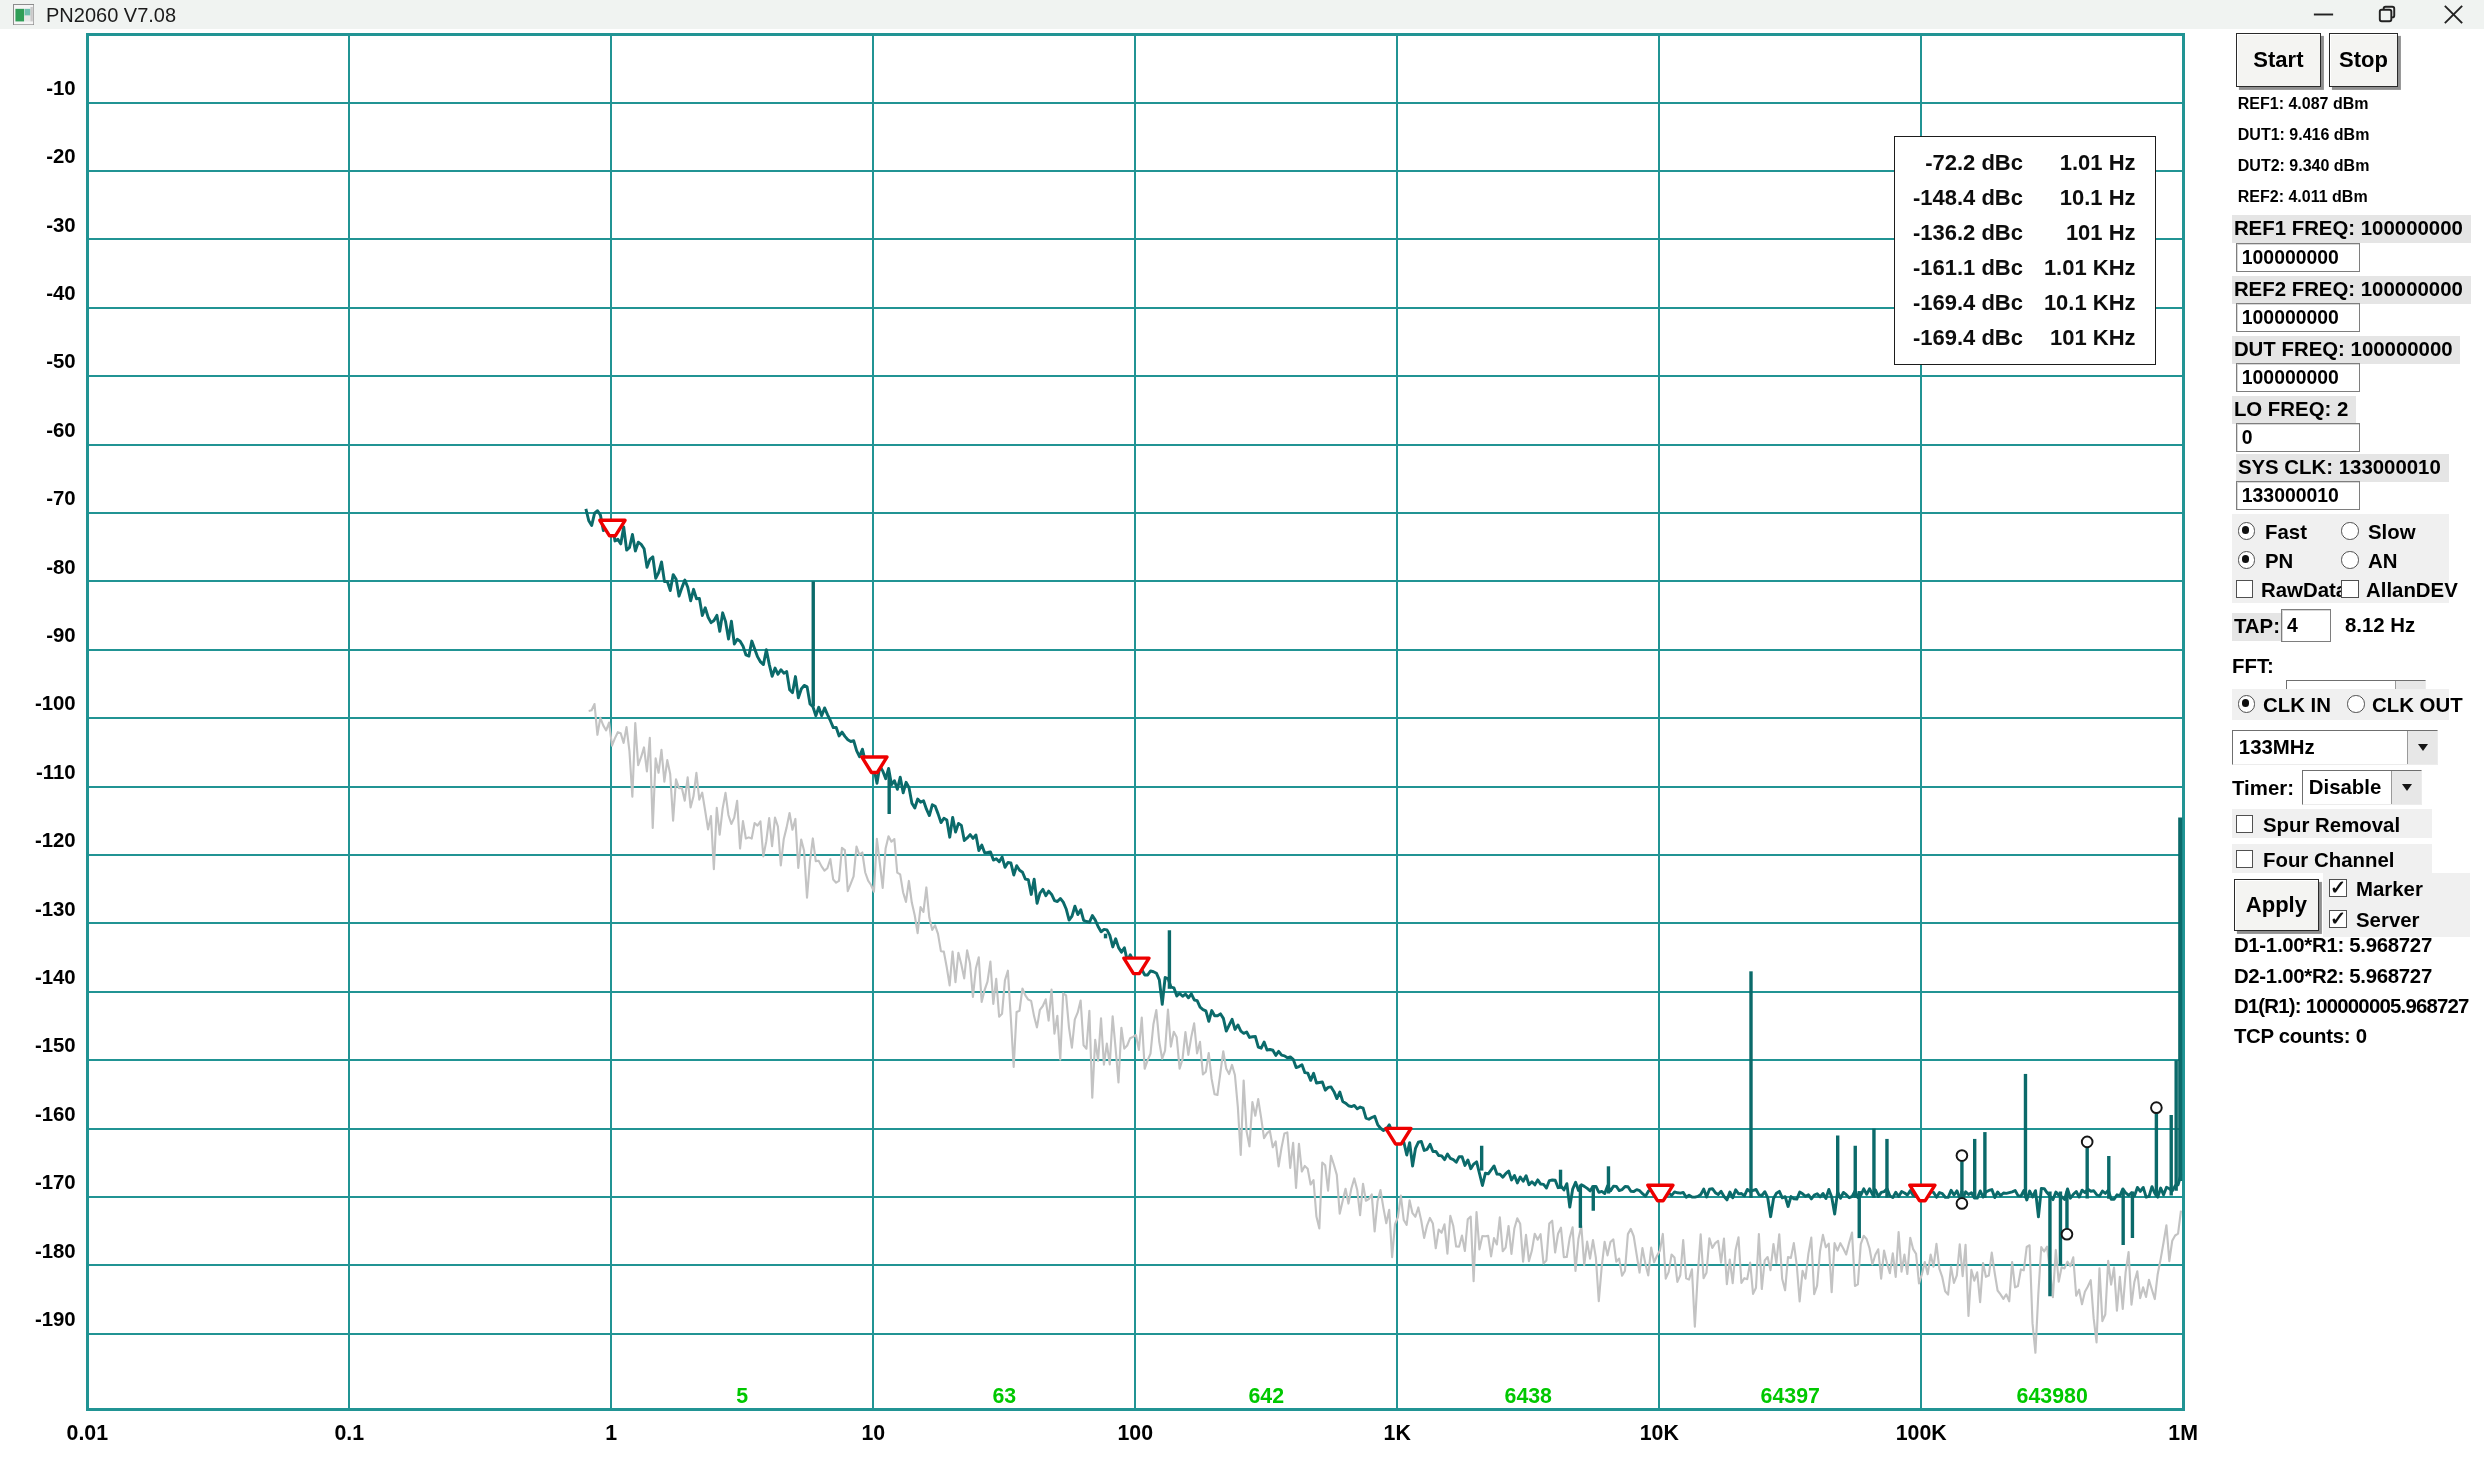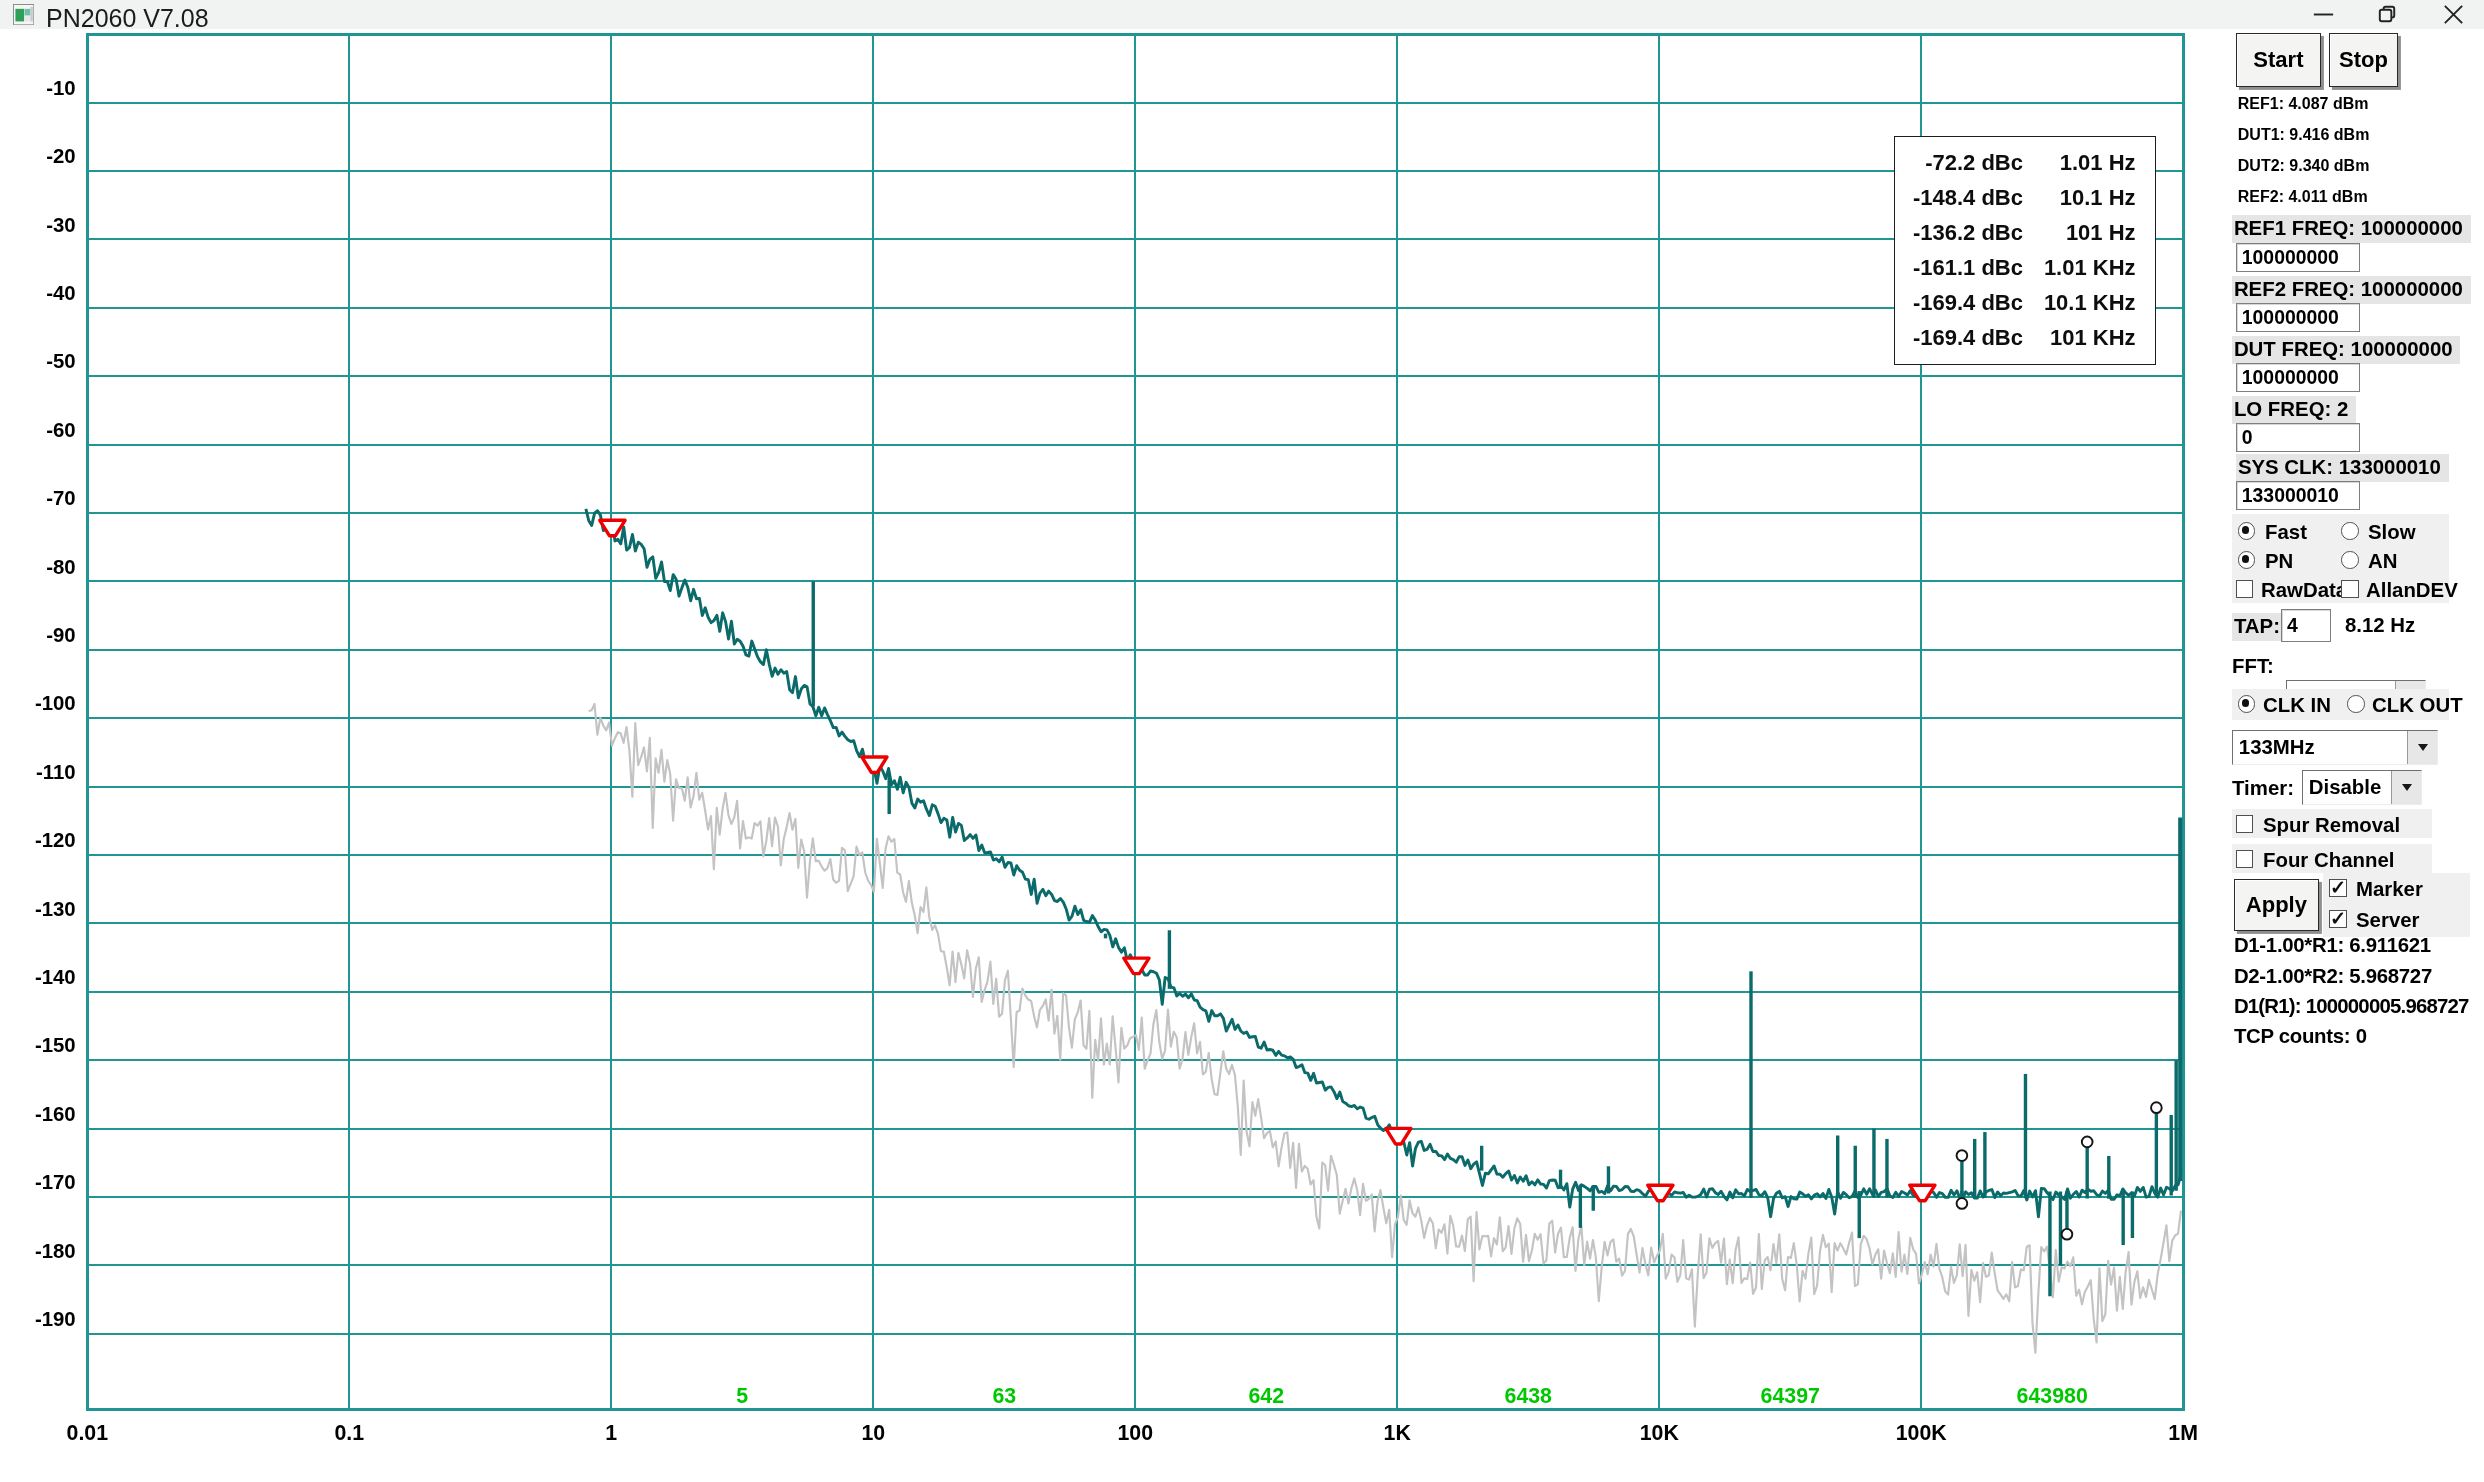--- a/index.html
+++ b/index.html
@@ -1,21 +1,21 @@
 <!DOCTYPE html>
 <html><head>
 <meta charset="utf-8">
 <style>
   html,body{margin:0;padding:0}
   body{width:2484px;height:1483px;background:#ffffff;position:relative;overflow:hidden;
        font-family:"Liberation Sans",sans-serif;-webkit-font-smoothing:antialiased}
 
   
   .titlebar{position:absolute;left:0;top:0;width:2484px;height:29px;background:#f0f3f1;z-index:10}
-  .app-title{position:absolute;left:46px;top:3.9px;font-size:25px;color:#1b1b1b;white-space:nowrap}
+  .app-title{position:absolute;left:46px;top:3.9px;font-size:20px;color:#1b1b1b;white-space:nowrap}
   .app-icon{position:absolute;left:12.6px;top:3.9px;width:21.3px;height:21.3px}
   .winbtn{position:absolute;top:0;width:43px;height:29px;display:flex;align-items:center;justify-content:center}
 
   
   .chartsvg{position:absolute;left:0;top:0;z-index:1}
 
   .marker-table{position:absolute;left:1894px;top:136px;width:262px;height:229px;background:#fff;
        border:1.9px solid #1d1d1d;z-index:5;box-sizing:border-box;padding-top:8.7px}
   .mrow{display:flex;height:35px;align-items:center;font-weight:bold;font-size:22px;color:#0d0d0d}
   .mc1{flex:0 0 128px;text-align:right;white-space:nowrap}
@@ -295,18 +295,18 @@
   <span class="cb" style="left:3.9px;top:850px"></span>
   <div class="lbl" style="left:31px;top:848px">Four Channel</div>
 
   <div class="btn" style="left:1.9px;top:879px;width:85px;height:52px">Apply</div>
   <div class="grayblock" style="left:91px;top:873px;width:147px;height:64px"></div>
   <span class="cb sel" style="left:97px;top:879px"></span>
   <div class="lbl" style="left:124px;top:877px">Marker</div>
   <span class="cb sel" style="left:97px;top:910px"></span>
   <div class="lbl" style="left:124px;top:908px">Server</div>
 
-  <div class="lbl stat" style="left:1.9px;top:933px">D1-1.00*R1: 6.911621</div>
+  <div class="lbl stat" style="left:1.9px;top:933px">D1-1.00*R1: 5.968727</div>
   <div class="lbl stat" style="left:1.9px;top:964px">D2-1.00*R2: 5.968727</div>
   <div class="lbl stat stat-long" style="left:1.9px;top:994px">D1(R1): 100000005.968727</div>
   <div class="lbl stat" style="left:1.9px;top:1024px">TCP counts: 0</div>
 </div>
 
 
 </body></html>

